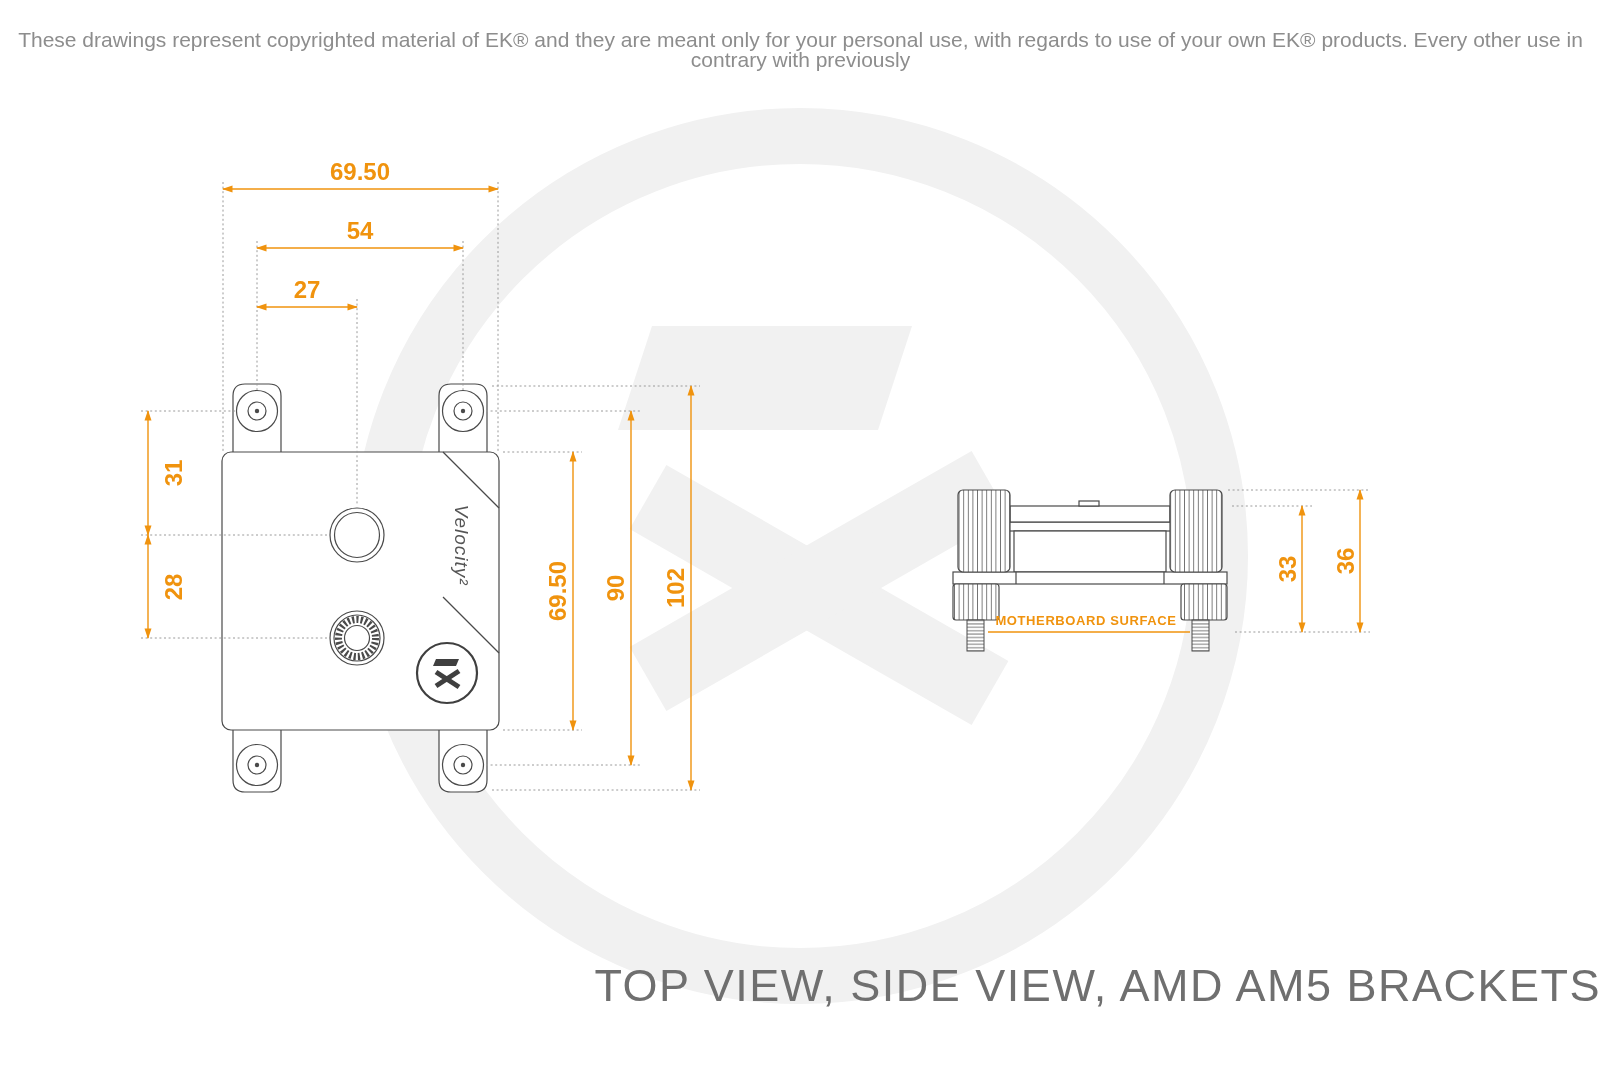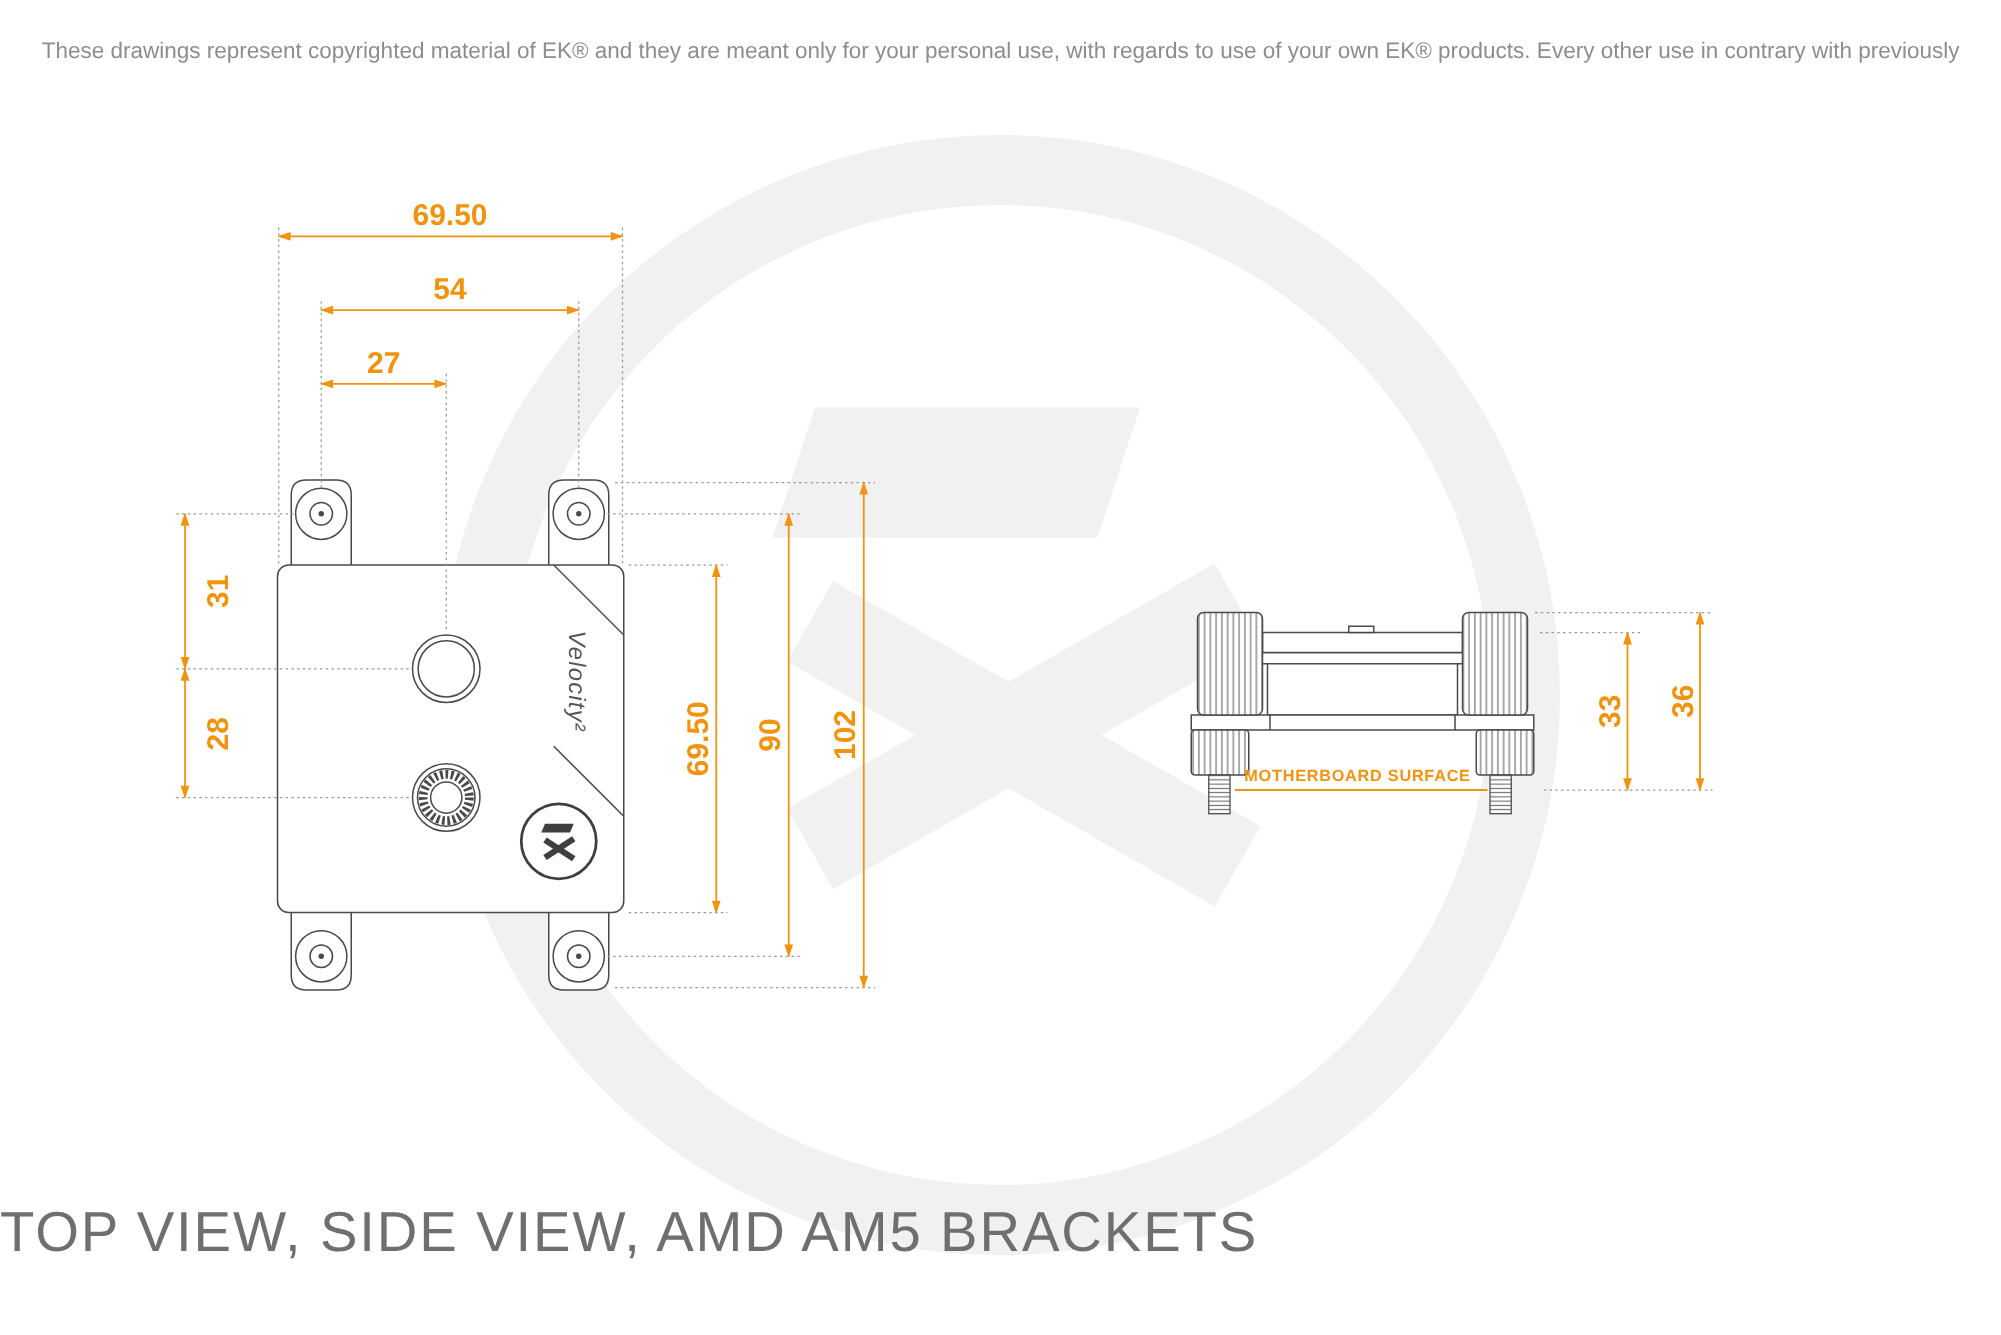--- a/index.html
+++ b/index.html
@@ -1,21 +1,21 @@
 <!DOCTYPE html>
 <html><head>
 <meta charset="utf-8">
 <style>
   * { margin:0; padding:0; box-sizing:border-box; }
   html,body { width:1601px; height:1068px; background:#ffffff; font-family:"Liberation Sans", sans-serif; overflow:hidden; }
   .page { position:relative; width:1601px; height:1068px; background:#ffffff; }
   .disclaimer { position:absolute; top:30px; left:0; width:100%; text-align:center;
-                font-size:18px; line-height:20px; color:#8d8d8d; z-index:3; }
+                font-size:21px; line-height:20px; color:#8d8d8d; z-index:3; }
   .drawing-svg { position:absolute; top:0; left:0; z-index:1; }
-  .title { position:absolute; top:960px; left:0; width:100%; text-align:left;
+  .title { position:absolute; top:960px; left:0; width:100%; text-align:right;
            font-size:45px; letter-spacing:1.5px; color:#6f6f6f; font-weight:400; z-index:3; }
 
   
   .ln   { stroke:#4a4a4a; stroke-width:1.2; fill:none; }
   .lnw  { stroke:#4a4a4a; stroke-width:1.2; fill:#ffffff; }
   .ext  { stroke:#9a9a9a; stroke-width:1; stroke-dasharray:2 2.6; fill:none; }
   .dimline { stroke:#F0930E; stroke-width:1.4; fill:none; }
   .dim  { fill:#F0930E; font-size:24px; font-weight:600; text-anchor:middle;
           font-family:"Liberation Sans", sans-serif; }
   .mbsurf { fill:#F0930E; font-size:13px; font-weight:700; letter-spacing:0.6px;

